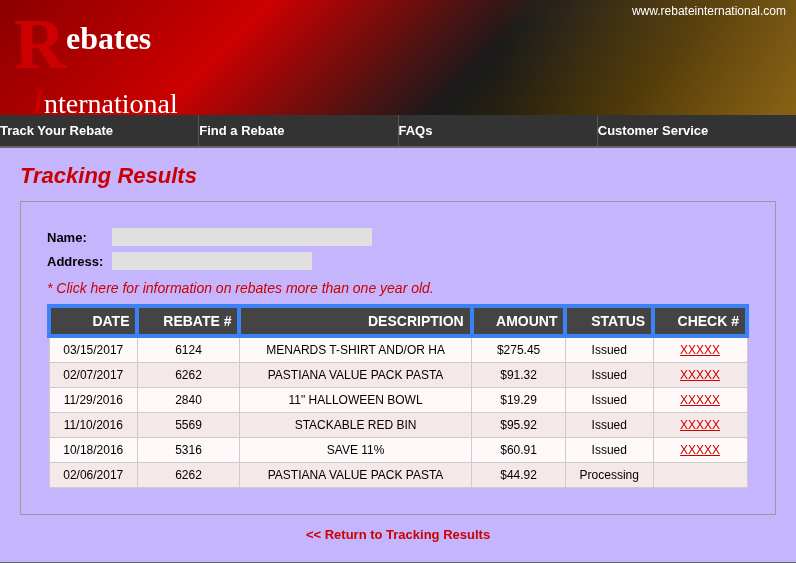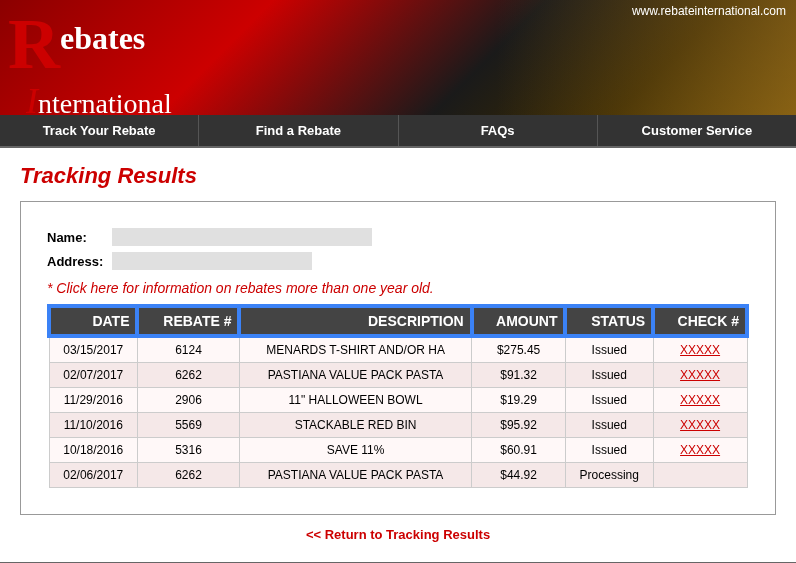--- a/index.html
+++ b/index.html
@@ -20,21 +20,21 @@
     .header-overlay {
       position: absolute;
       right: 0;
       top: 0;
       width: 300px;
       height: 100%;
       background: linear-gradient(to left, rgba(180,130,50,0.4), transparent);
     }
     .logo-area {
       position: absolute;
-      left: 8px;
+      left: 14px;
       top: 8px;
     }
     .logo-r {
       font-size: 72px;
       font-weight: bold;
       color: #cc0000;
       font-family: Georgia, serif;
       line-height: 1;
       display: inline-block;
     }
@@ -67,32 +67,32 @@
     }
 
     
     .nav {
       background: #333;
       display: flex;
       border-bottom: 2px solid #666;
     }
     .nav-item {
       flex: 1;
-      text-align: center;
+      text-align: left;
       padding: 8px 0;
       color: white;
       font-size: 13px;
       font-weight: bold;
       cursor: pointer;
       border-right: 1px solid #555;
     }
     .nav-item:last-child { border-right: none; }
 
     
-    .main { background: #ffffff; padding: 15px 20px; min-height: 380px; }
+    .main { background: #c4b5fd; padding: 15px 20px; min-height: 380px; }
 
     .page-title {
       color: #cc0000;
       font-size: 22px;
       font-weight: bold;
       font-style: italic;
       margin-bottom: 12px;
     }
 
     .results-box {
@@ -239,21 +239,21 @@
           <tr>
             <td>02/07/2017</td>
             <td>6262</td>
             <td>PASTIANA VALUE PACK PASTA</td>
             <td>$91.32</td>
             <td>Issued</td>
             <td><a class="check-link">XXXXX</a></td>
           </tr>
           <tr>
             <td>11/29/2016</td>
-            <td>2906</td>
+            <td>2840</td>
             <td>11" HALLOWEEN BOWL</td>
             <td>$19.29</td>
             <td>Issued</td>
             <td><a class="check-link">XXXXX</a></td>
           </tr>
           <tr>
             <td>11/10/2016</td>
             <td>5569</td>
             <td>STACKABLE RED BIN</td>
             <td>$95.92</td>

